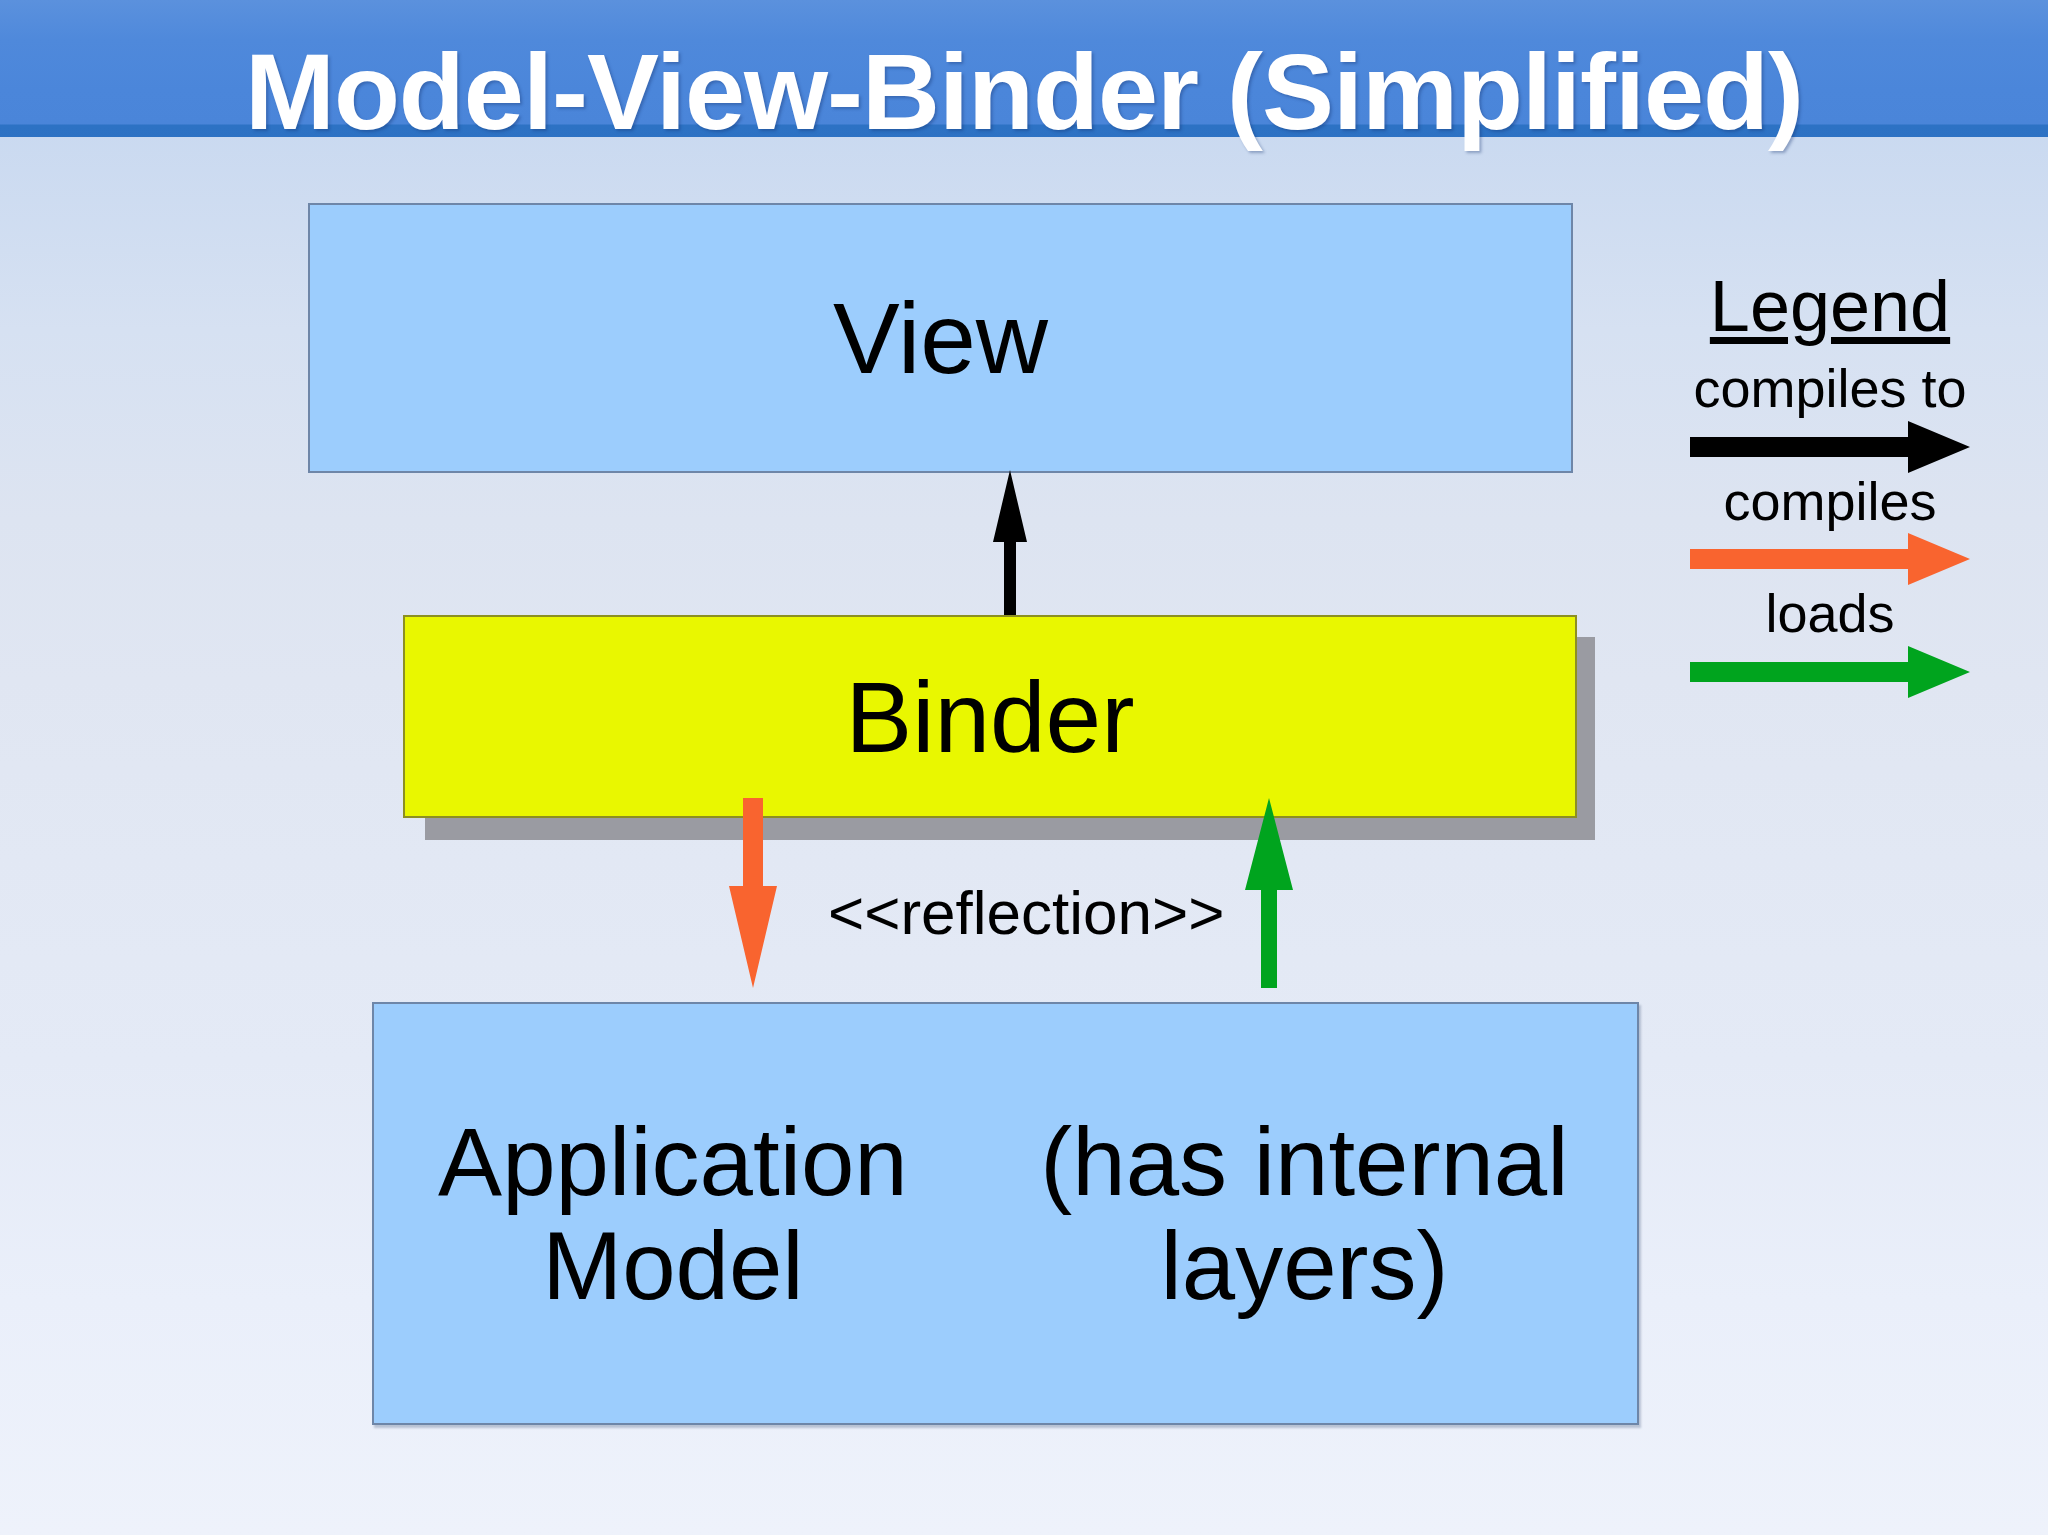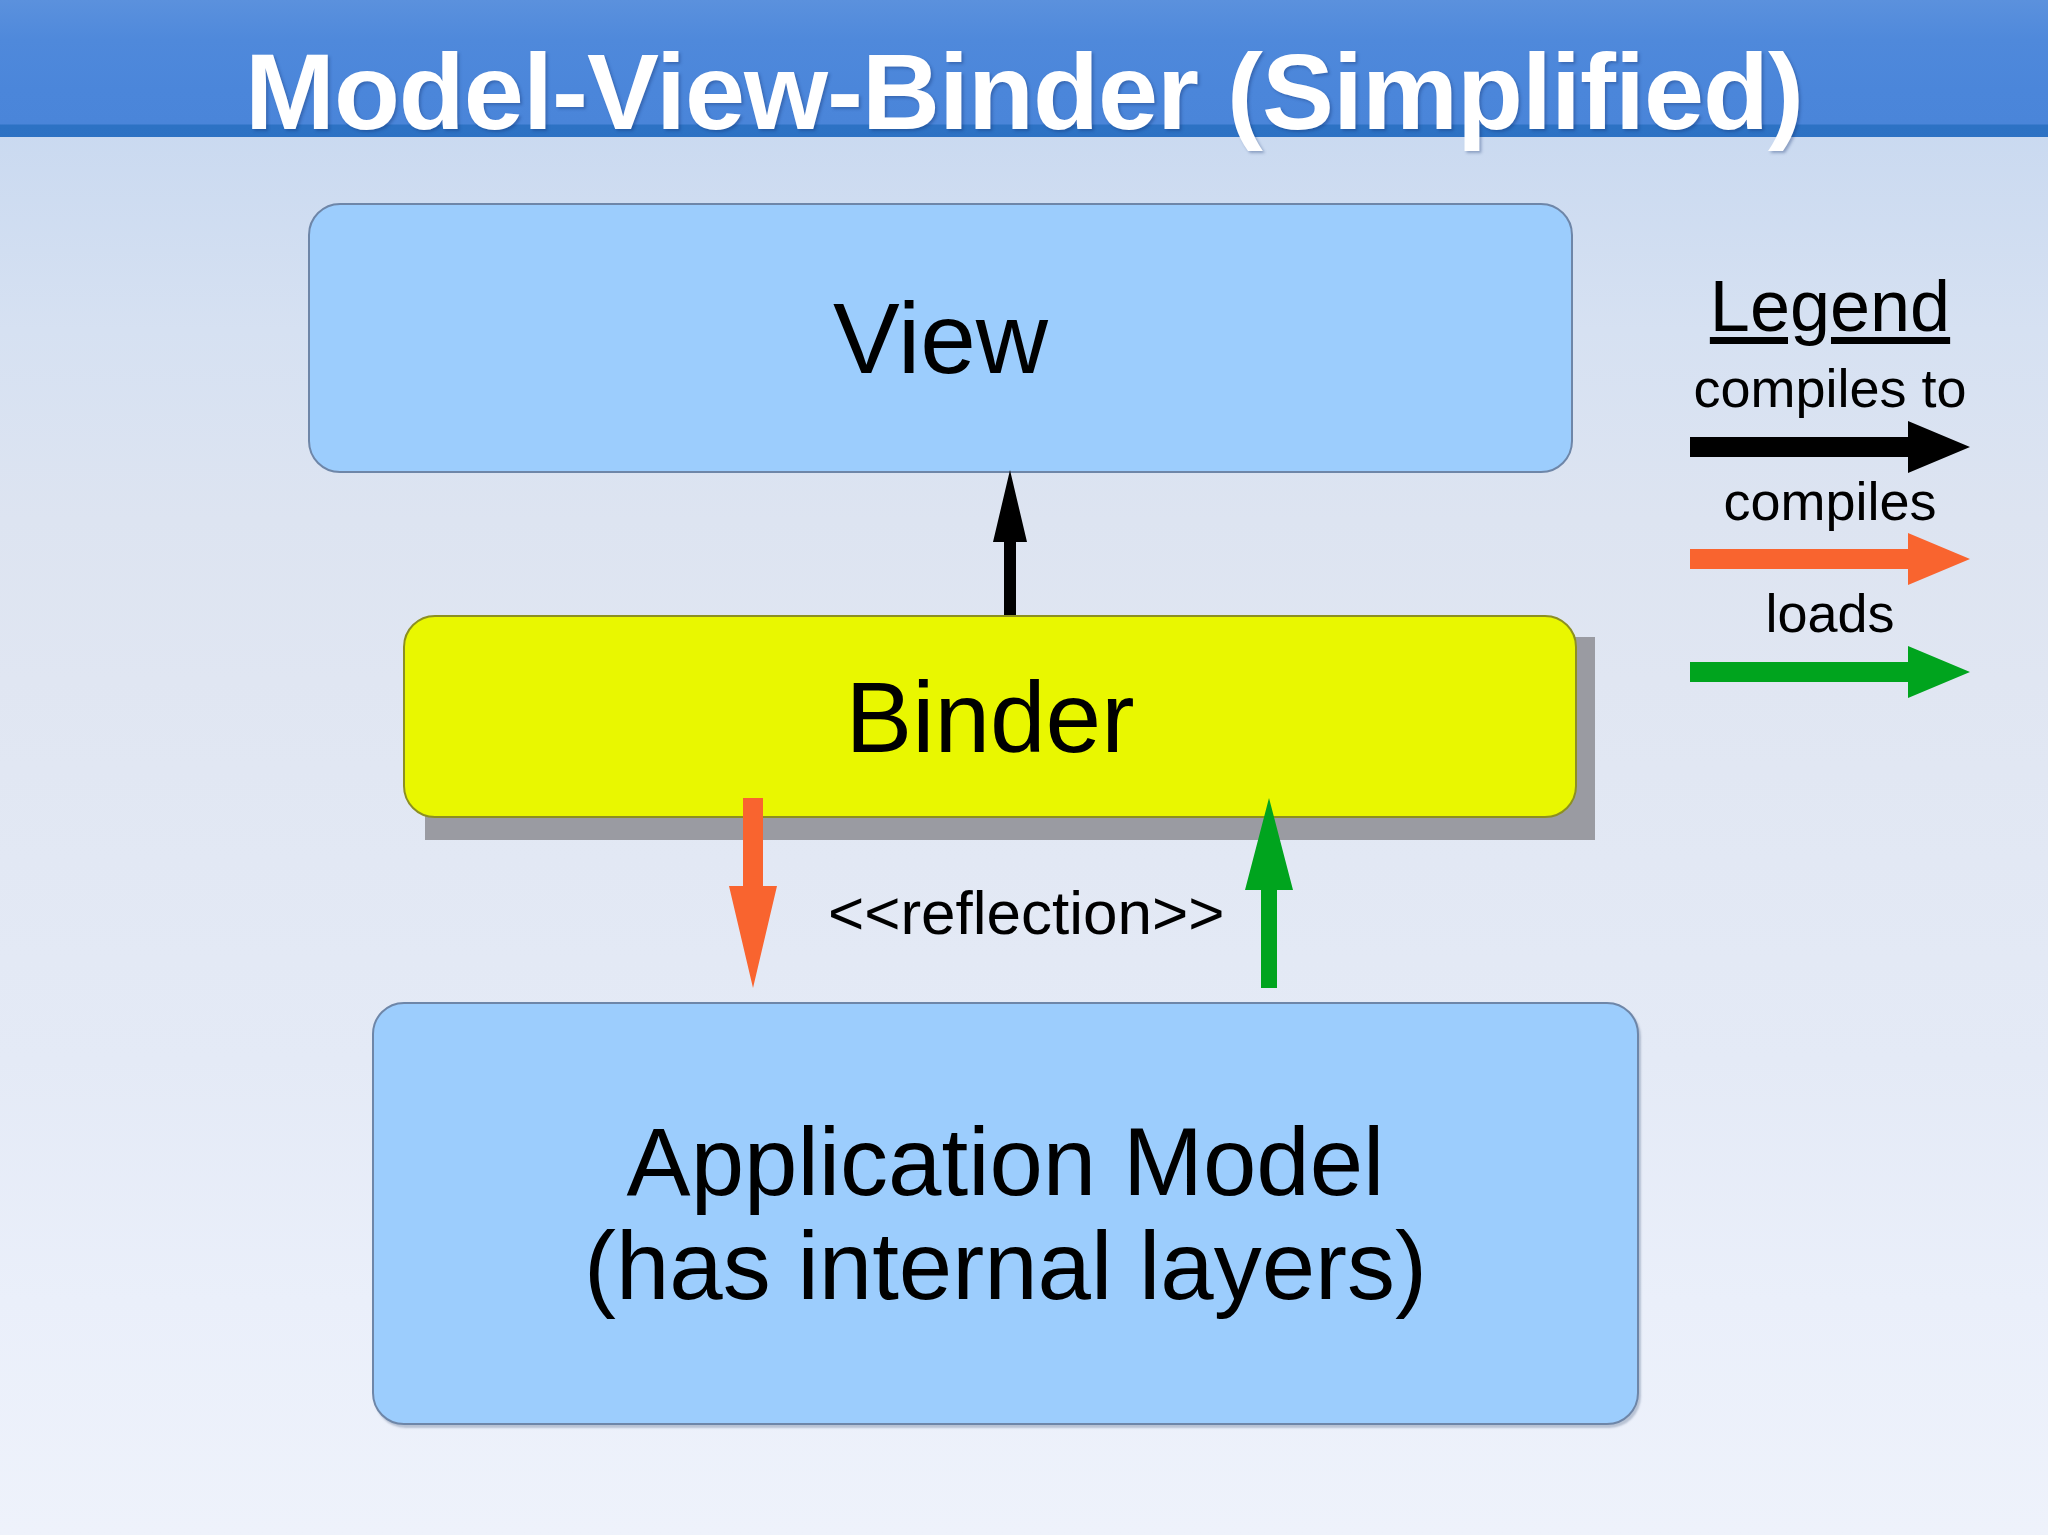--- a/index.html
+++ b/index.html
@@ -61,21 +61,20 @@
   
   .uml-box {
     position: absolute;
     box-sizing: border-box;
     display: flex;
     align-items: center;
     justify-content: center;
     text-align: center;
     color: #000000;
     line-height: 1.08;
-    border-radius: 32px;
   }
   #view-box {
     left: 308px;
     top: 203px;
     width: 1265px;
     height: 270px;
     background: #9ccdfd;
     border: 2px solid #6e86a8;
     font-size: 100px;
   }
@@ -97,21 +96,20 @@
     font-size: 100px;
   }
   #appmodel-box {
     left: 372px;
     top: 1002px;
     width: 1267px;
     height: 423px;
     background: #9ccdfd;
     border: 2px solid #6e86a8;
     font-size: 96px;
-    flex-direction: column;
     box-shadow: 2px 3px 2px rgba(90,110,140,0.35);
   }
   #appmodel-box .line { display: block; }
 
   
   #reflection-label {
     position: absolute;
     left: 828px;
     top: 877px;
     font-size: 62px;

